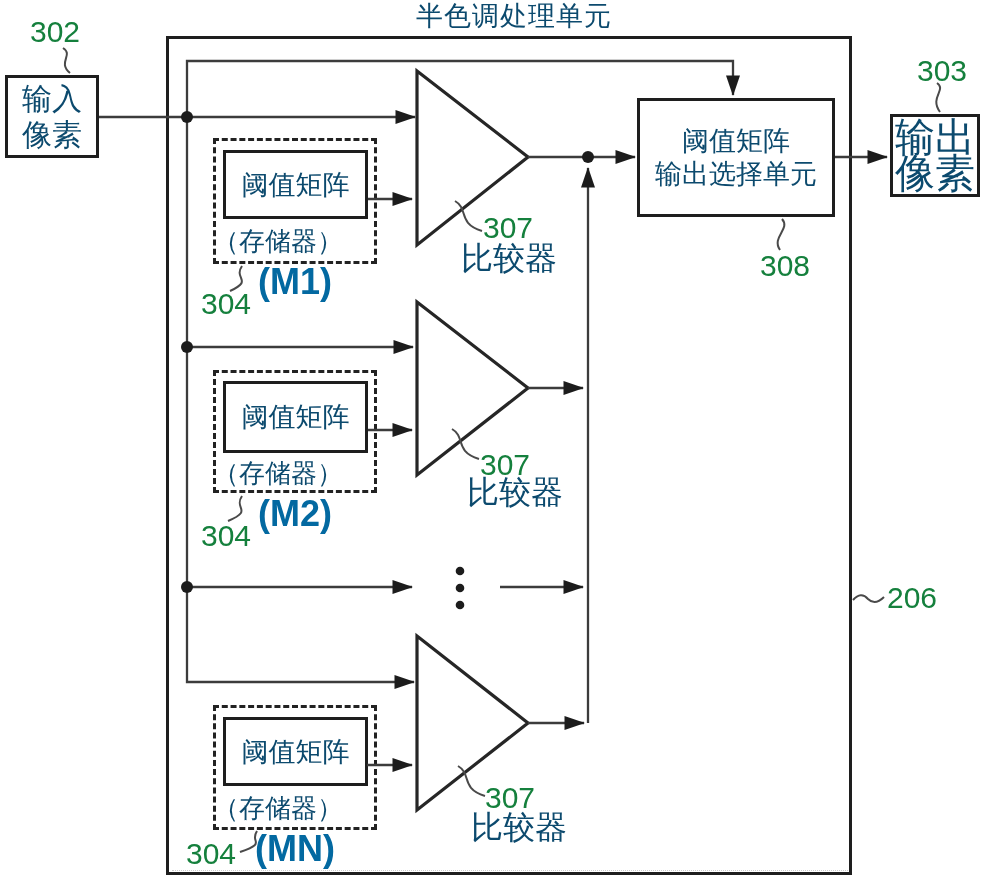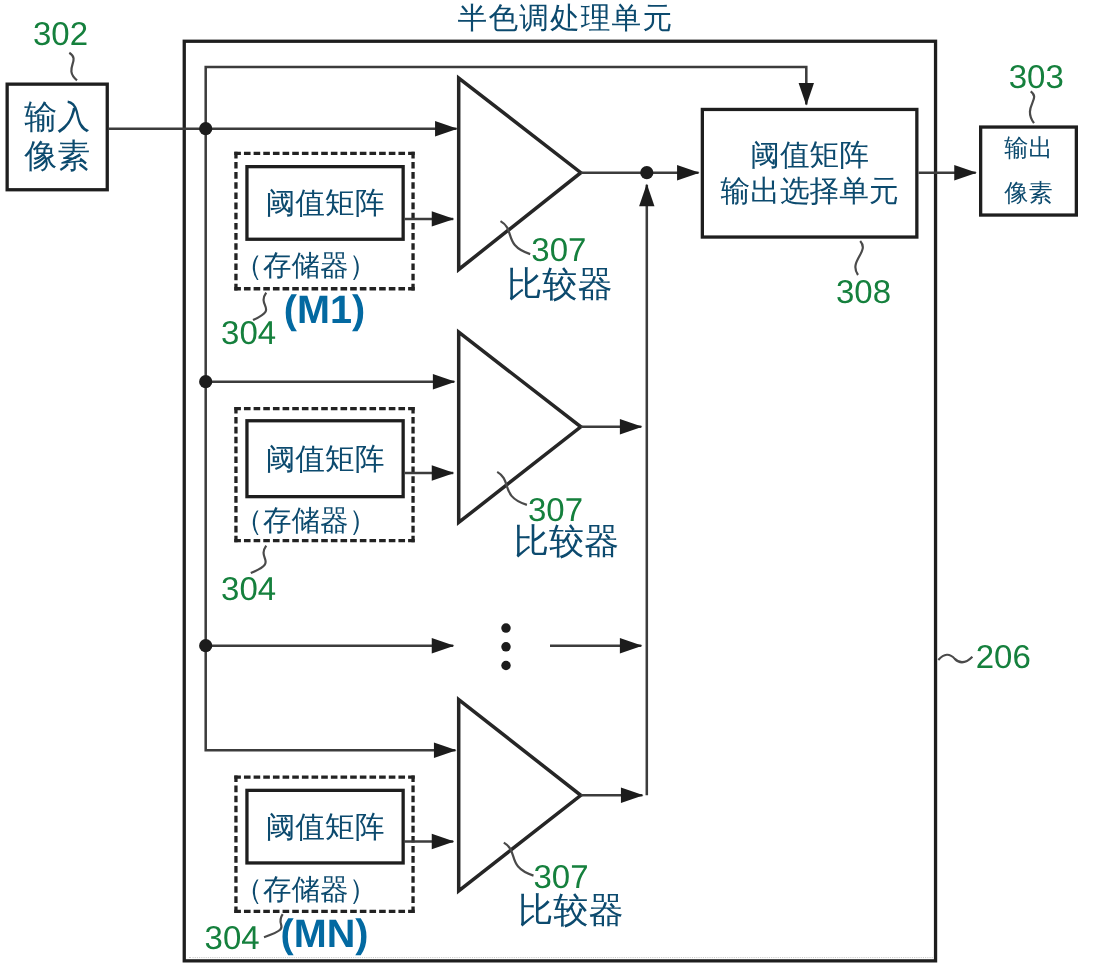--- a/index.html
+++ b/index.html
@@ -12,22 +12,22 @@
   .dashedbox{position:absolute;border:3px dashed #222222;background:transparent;box-sizing:border-box;}
   .center-col{display:flex;flex-direction:column;align-items:center;justify-content:center;text-align:center;}
 
   
   .cjk{font-family:"Liberation Serif","DejaVu Serif",serif;color:#0c4a6e;}
   .num{font-family:"Liberation Sans","DejaVu Sans",sans-serif;font-size:30px;color:#15803d;line-height:1;}
   .idlbl{font-family:"Liberation Sans","DejaVu Sans",sans-serif;font-weight:600;font-size:36px;color:#0369a1;line-height:1;}
 
   
   .outer-box{left:166px;top:36px;width:686px;height:839px;background:transparent;}
-  .input-box{left:5px;top:75px;width:94px;height:99px;font-size:30px;line-height:36px;}
-  .output-box{left:890px;top:114px;width:90px;height:83px;font-size:22px;line-height:36px;justify-content:space-between;}
+  .input-box{left:5px;top:75px;width:94px;height:83px;font-size:30px;line-height:36px;}
+  .output-box{left:890px;top:114px;width:90px;height:83px;font-size:40px;line-height:36px;}
   .selector-box{left:637px;top:98px;width:198px;height:119px;font-size:27px;line-height:33px;}
 
   .dash-m1{left:213px;top:138px;width:164px;height:126px;}
   .dash-m2{left:213px;top:370px;width:164px;height:123px;}
   .dash-m3{left:213px;top:705px;width:164px;height:125px;}
 
   .mat-m1{left:223px;top:150px;width:145px;height:69px;font-size:27px;}
   .mat-m2{left:223px;top:381px;width:145px;height:72px;font-size:27px;}
   .mat-m3{left:223px;top:717px;width:145px;height:69px;font-size:27px;}
 
@@ -167,15 +167,16 @@
 
   <div class="abs cjk complbl complbl-1">比较器</div>
   <div class="abs cjk complbl complbl-2">比较器</div>
   <div class="abs cjk complbl complbl-3">比较器</div>
 
   <div class="abs cjk mem mem-m1">（存储器）</div>
   <div class="abs cjk mem mem-m2">（存储器）</div>
   <div class="abs cjk mem mem-m3">（存储器）</div>
 
   <div class="abs idlbl id id-m1">(M1)</div>
+  <div class="abs idlbl id id-m2">(M2)</div>
   <div class="abs idlbl id id-m3">(MN)</div>
 
 </div>
 
 </body></html>

